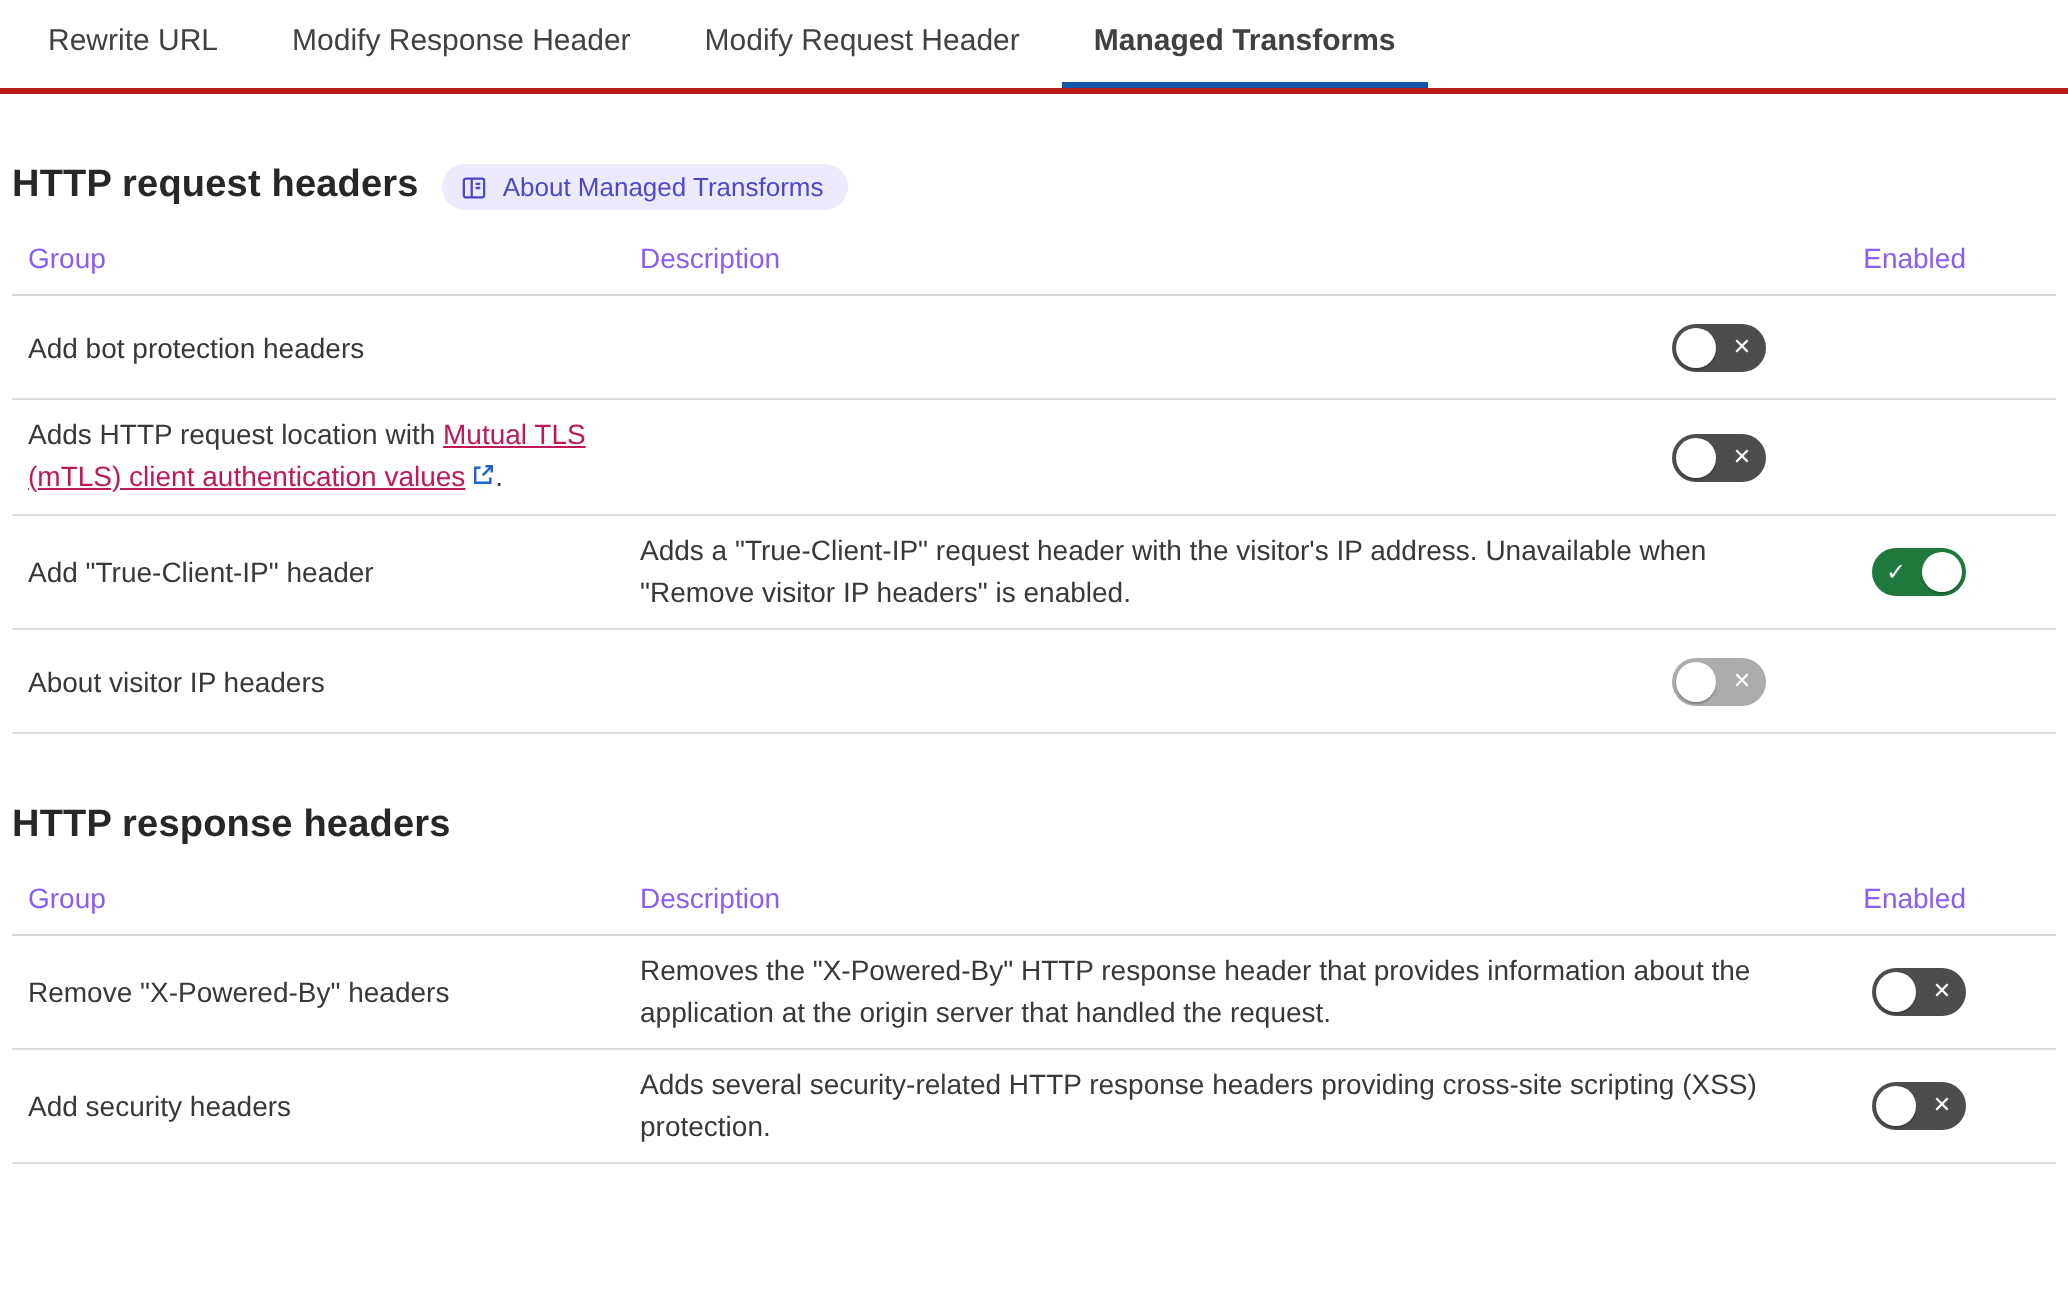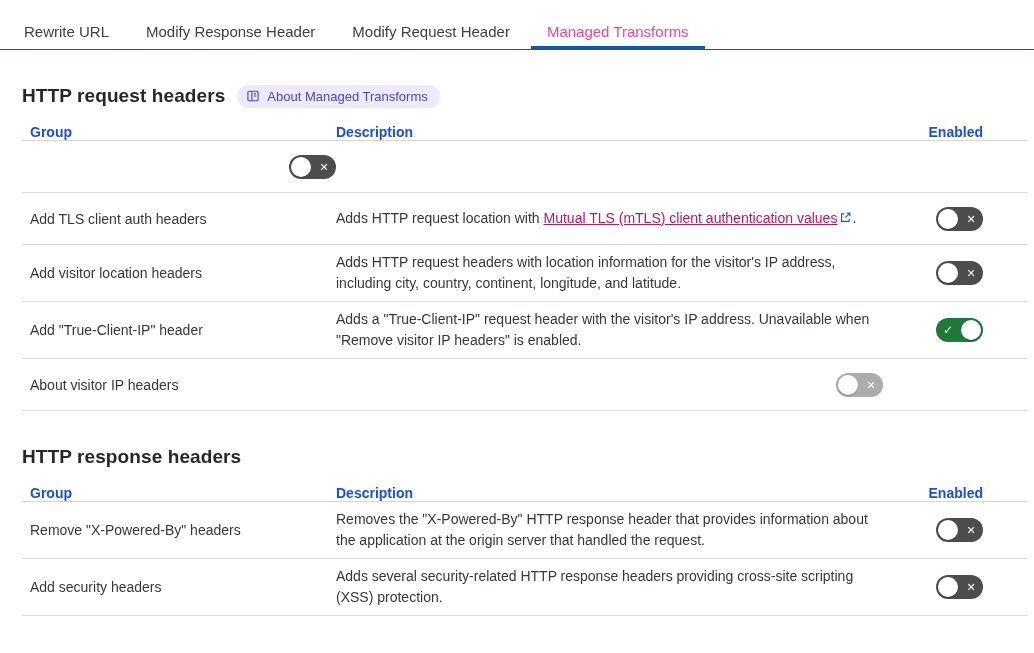--- a/index.html
+++ b/index.html
@@ -10,82 +10,81 @@
     color: #36393a;
     font-size: 14px;
   }
 
   
   .tabbar {
     display: flex;
     align-items: stretch;
     gap: 5px;
     padding-left: 8px;
-    border-bottom: 1px solid #b91c1c;
-    height: 34px;
-    margin-top: 16px;
+    border-bottom: 3px solid #b91c1c;
+    height: 47px;
   }
   .tab {
     display: flex;
     align-items: center;
     padding: 0 16px;
     font-size: 15px;
     color: #3f4244;
     border-bottom: 3px solid transparent;
     cursor: pointer;
     white-space: nowrap;
   }
   .tab.active {
-    color: #ec4899;
-    font-weight: 400;
+    color: #404040;
+    font-weight: 700;
     border-bottom-color: #1755a6;
   }
 
   
-  .page { padding: 0 6px; margin-left: 16px; }
+  .page { padding: 0 6px; }
   .section-head {
     display: flex;
     align-items: center;
     gap: 12px;
     margin: 34px 0 13px 0;
   }
   h1.section-title {
     font-size: 19px;
     line-height: 24px;
     font-weight: 700;
     color: #27272a;
     letter-spacing: .1px;
   }
   .about-badge {
     display: inline-flex;
-    align-items: flex-start;
+    align-items: flex-end;
     gap: 7px;
     background: #eceafc;
     color: #4b48cb;
     border-radius: 12px;
     padding: 4px 12px 4px 9px;
     font-size: 13px;
     line-height: 15px;
     cursor: pointer;
   }
   .about-badge svg { display: block; }
 
   
   .tbl-header, .tbl-row {
     display: grid;
     grid-template-columns: 306px 1fr 100px;
     padding: 0 45px 0 8px;
     align-items: center;
   }
   .tbl-header {
     padding-top: 3px;
-    padding-bottom: 0;
+    padding-bottom: 10px;
     border-bottom: 1px solid #d6d6d6;
-    font-weight: 700;
-    color: #1d4ed8;
+    font-weight: 400;
+    color: #8b5cf6;
     font-size: 14px;
   }
   .tbl-header .col-enabled { text-align: right; }
   .tbl-row {
     min-height: 52px;
     padding-top: 7px;
     padding-bottom: 7px;
     border-bottom: 1px solid #dedede;
   }
   .cell-group { font-size: 14px; color: #36393a; padding-right: 12px; }
@@ -162,50 +161,41 @@
   </div>
 
   <div class="tbl">
     <div class="tbl-header">
       <div class="col-group">Group</div>
       <div class="col-desc">Description</div>
       <div class="col-enabled">Enabled</div>
     </div>
 
     <div class="tbl-row">
-      <div class="cell-enabled">
-        <div class="toggle off">
-          <span class="knob"></span>
-        </div>
-      </div>
-    </div>
-
-    <div class="tbl-row">
-      <div class="cell-group">Add TLS client auth headers</div>
+      <div class="cell-group">Add bot protection headers</div>
+      <div class="cell-enabled">
+        <div class="toggle off">
+          <span class="knob"></span>
+        </div>
+      </div>
+    </div>
+
+    <div class="tbl-row">
       <div class="cell-desc"><span>Adds HTTP request location with </span><a>Mutual TLS (mTLS) client authentication values</a><span class="ext-icon"><svg width="13" height="13" viewBox="0 0 16 16" fill="none" stroke="#2062c8" stroke-width="1.5">
               <path d="M6.5 3.5 H3.2 V12.8 H12.5 V9.5"></path>
               <path d="M9.5 2.6 h3.9 v3.9"></path>
               <path d="M13.2 2.8 L7.8 8.2"></path>
             </svg></span><span>.</span></div>
       <div class="cell-enabled">
         <div class="toggle off">
           <span class="knob"></span>
         </div>
       </div>
     </div>
 
-    <div class="tbl-row">
-      <div class="cell-group">Add visitor location headers</div>
-      <div class="cell-desc">Adds HTTP request headers with location information for the visitor's IP address, including city, country, continent, longitude, and latitude.</div>
-      <div class="cell-enabled">
-        <div class="toggle off">
-          <span class="knob"></span>
-        </div>
-      </div>
-    </div>
 
     <div class="tbl-row">
       <div class="cell-group">Add "True-Client-IP" header</div>
       <div class="cell-desc">Adds a "True-Client-IP" request header with the visitor's IP address. Unavailable when "Remove visitor IP headers" is enabled.</div>
       <div class="cell-enabled">
         <div class="toggle on">
           <span class="knob"></span>
         </div>
       </div>
     </div>

